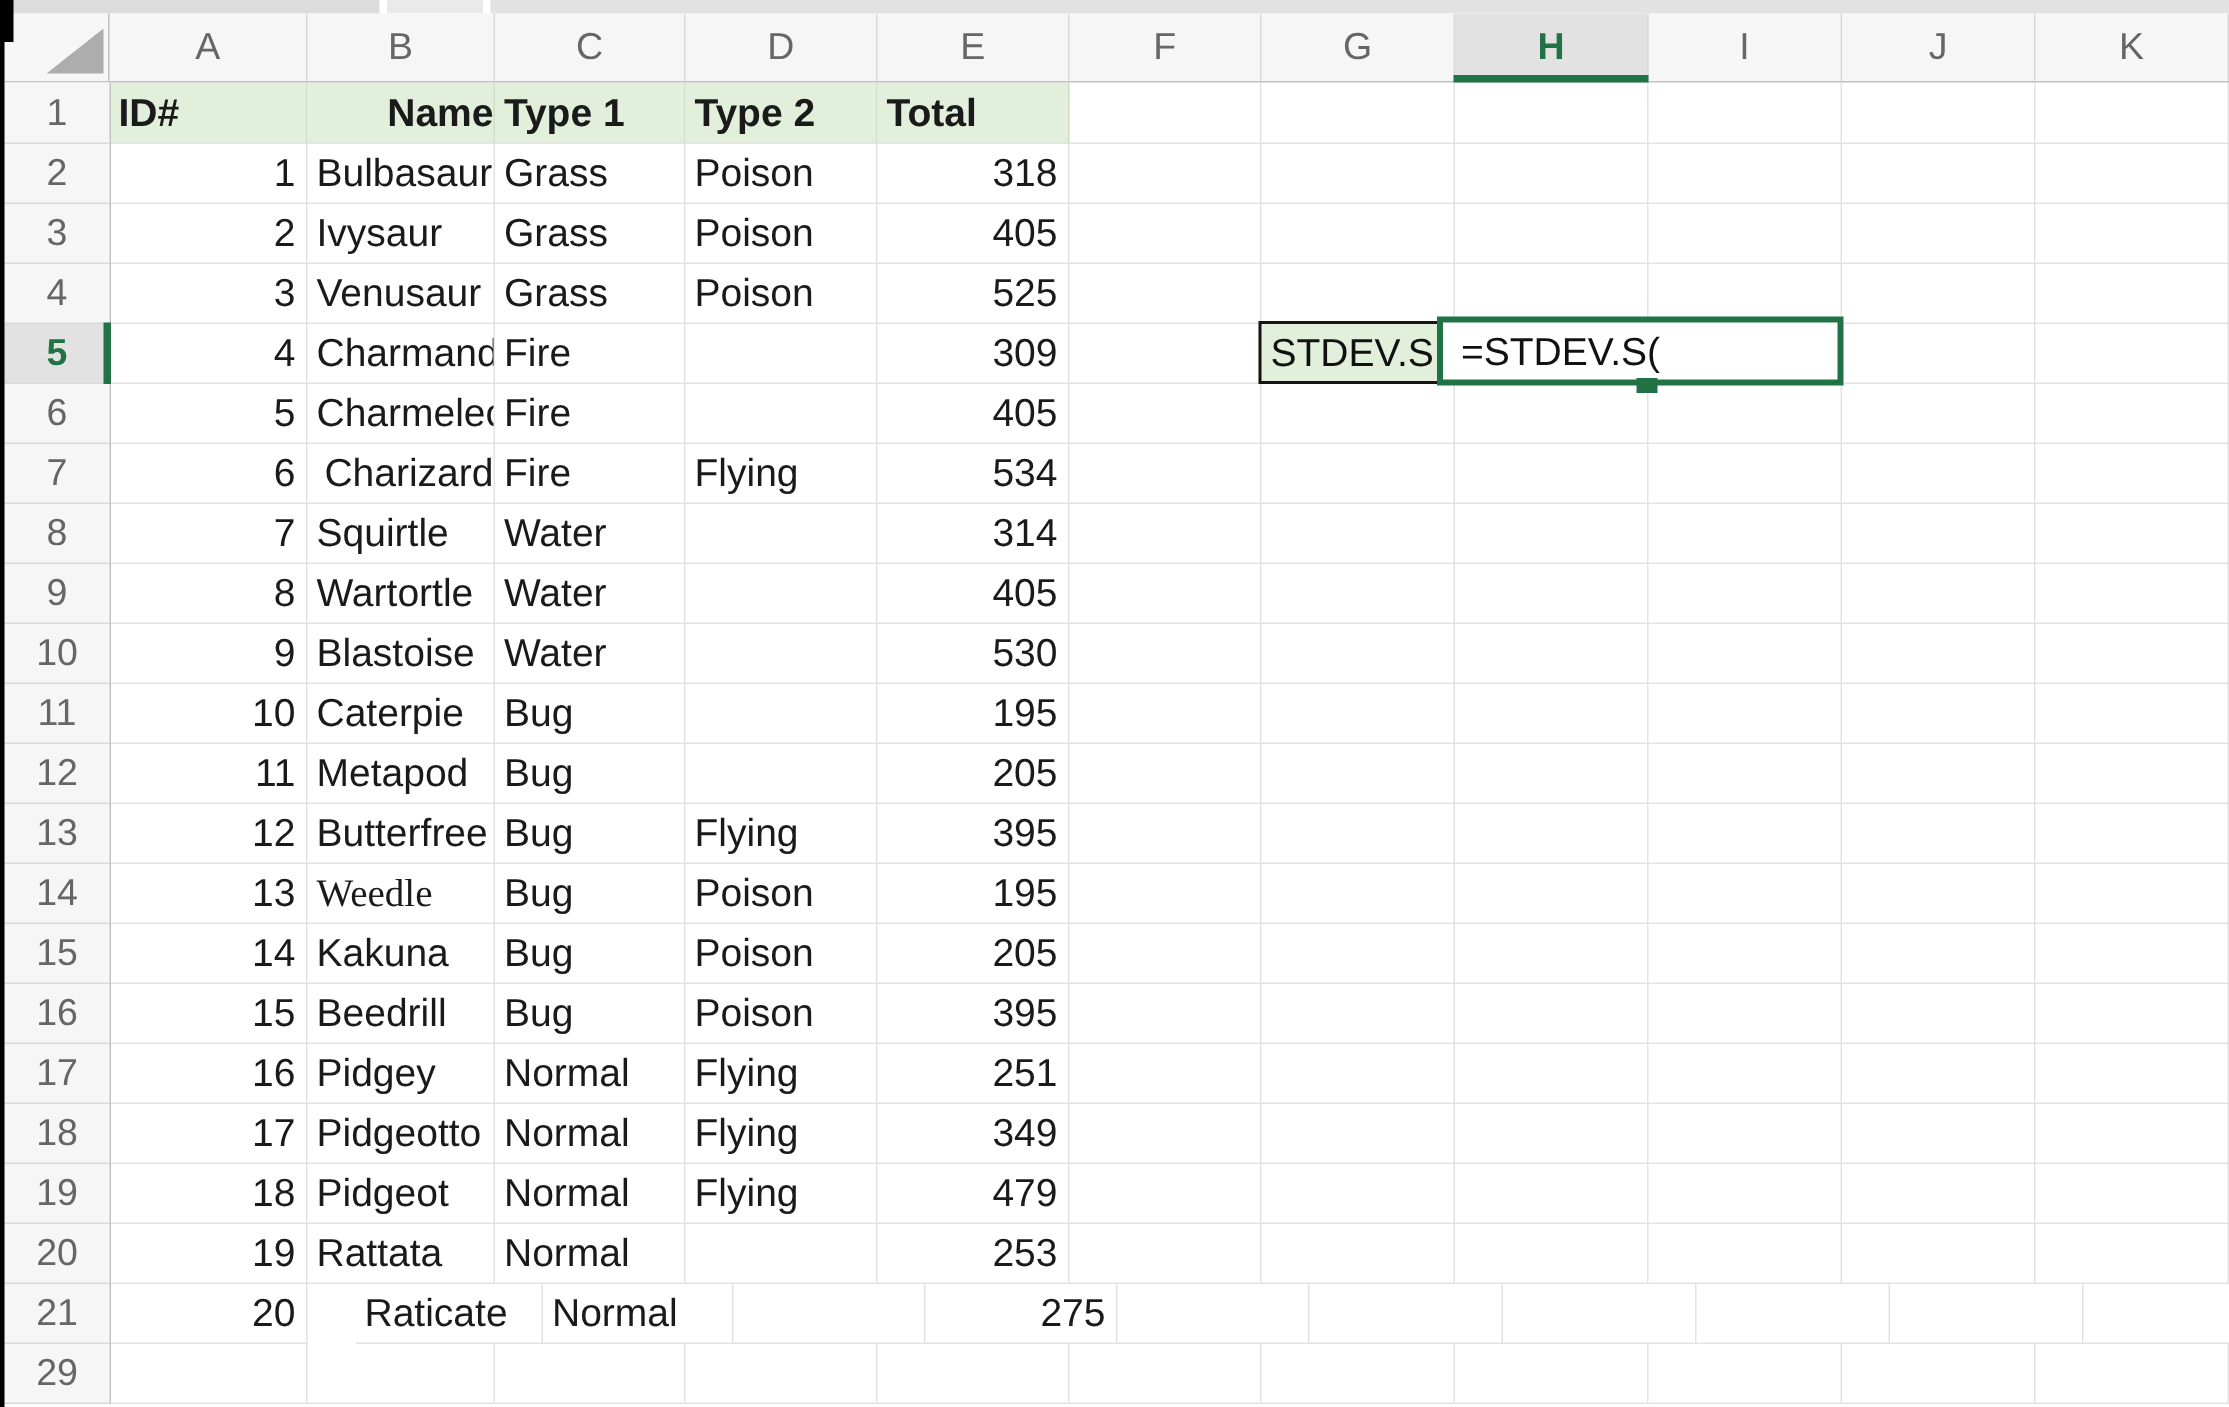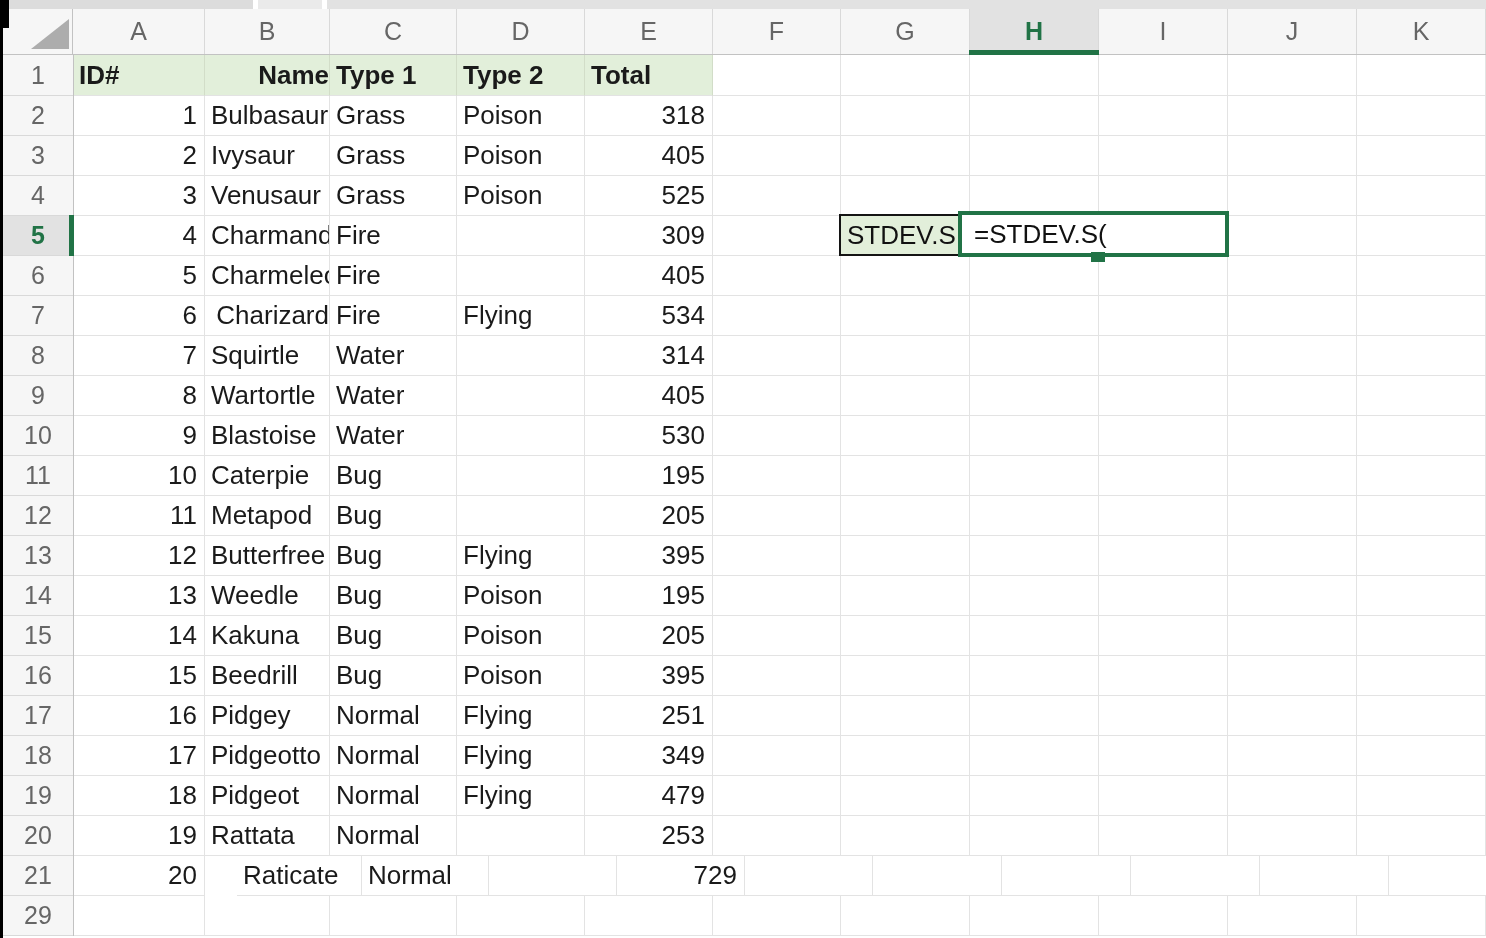--- a/index.html
+++ b/index.html
@@ -285,21 +285,21 @@
         <div class="cell num" style="width: 128px; height: 40px; line-height: 39px;">395</div>
         <div class="cell" style="width: 128px; height: 40px; line-height: 39px;"></div>
         <div class="cell" style="width: 129px; height: 40px; line-height: 39px;"></div>
         <div class="cell" style="width: 129px; height: 40px; line-height: 39px;"></div>
         <div class="cell" style="width: 129px; height: 40px; line-height: 39px;"></div>
         <div class="cell" style="width: 129px; height: 40px; line-height: 39px;"></div>
         <div class="cell" style="width: 129px; height: 40px; line-height: 39px;"></div>
       </div>
       <div class="grow">
         <div class="cell num" style="width: 132px; height: 40px; line-height: 39px;">13</div>
-        <div class="cell" style="width: 125px; height: 40px; line-height: 39px;">Weedle</div>
+        <div class="cell" style="width: 125px; height: 40px; line-height: 39px; font-family: Liberation Serif, serif;">Weedle</div>
         <div class="cell" style="width: 127px; height: 40px; line-height: 39px;">Bug</div>
         <div class="cell" style="width: 128px; height: 40px; line-height: 39px;">Poison</div>
         <div class="cell num" style="width: 128px; height: 40px; line-height: 39px;">195</div>
         <div class="cell" style="width: 128px; height: 40px; line-height: 39px;"></div>
         <div class="cell" style="width: 129px; height: 40px; line-height: 39px;"></div>
         <div class="cell" style="width: 129px; height: 40px; line-height: 39px;"></div>
         <div class="cell" style="width: 129px; height: 40px; line-height: 39px;"></div>
         <div class="cell" style="width: 129px; height: 40px; line-height: 39px;"></div>
         <div class="cell" style="width: 129px; height: 40px; line-height: 39px;"></div>
       </div>
@@ -379,21 +379,21 @@
         <div class="cell" style="width: 129px; height: 40px; line-height: 39px;"></div>
         <div class="cell" style="width: 129px; height: 40px; line-height: 39px;"></div>
         <div class="cell" style="width: 129px; height: 40px; line-height: 39px;"></div>
         <div class="cell" style="width: 129px; height: 40px; line-height: 39px;"></div>
       </div>
       <div class="grow">
         <div class="cell num" style="width: 132px; height: 40px; line-height: 39px;">20</div>
         <div class="cell" style="width: 125px; height: 40px; line-height: 39px; margin-left: 32px;">Raticate</div>
         <div class="cell" style="width: 127px; height: 40px; line-height: 39px;">Normal</div>
         <div class="cell" style="width: 128px; height: 40px; line-height: 39px;"></div>
-        <div class="cell num" style="width: 128px; height: 40px; line-height: 39px;">729</div>
+        <div class="cell num" style="width: 128px; height: 40px; line-height: 39px;">275</div>
         <div class="cell" style="width: 128px; height: 40px; line-height: 39px;"></div>
         <div class="cell" style="width: 129px; height: 40px; line-height: 39px;"></div>
         <div class="cell" style="width: 129px; height: 40px; line-height: 39px;"></div>
         <div class="cell" style="width: 129px; height: 40px; line-height: 39px;"></div>
         <div class="cell" style="width: 129px; height: 40px; line-height: 39px;"></div>
         <div class="cell" style="width: 129px; height: 40px; line-height: 39px;"></div>
       </div>
       <div class="grow">
         <div class="cell" style="width: 132px; height: 40px; line-height: 39px;"></div>
         <div class="cell" style="width: 125px; height: 40px; line-height: 39px;"></div>

